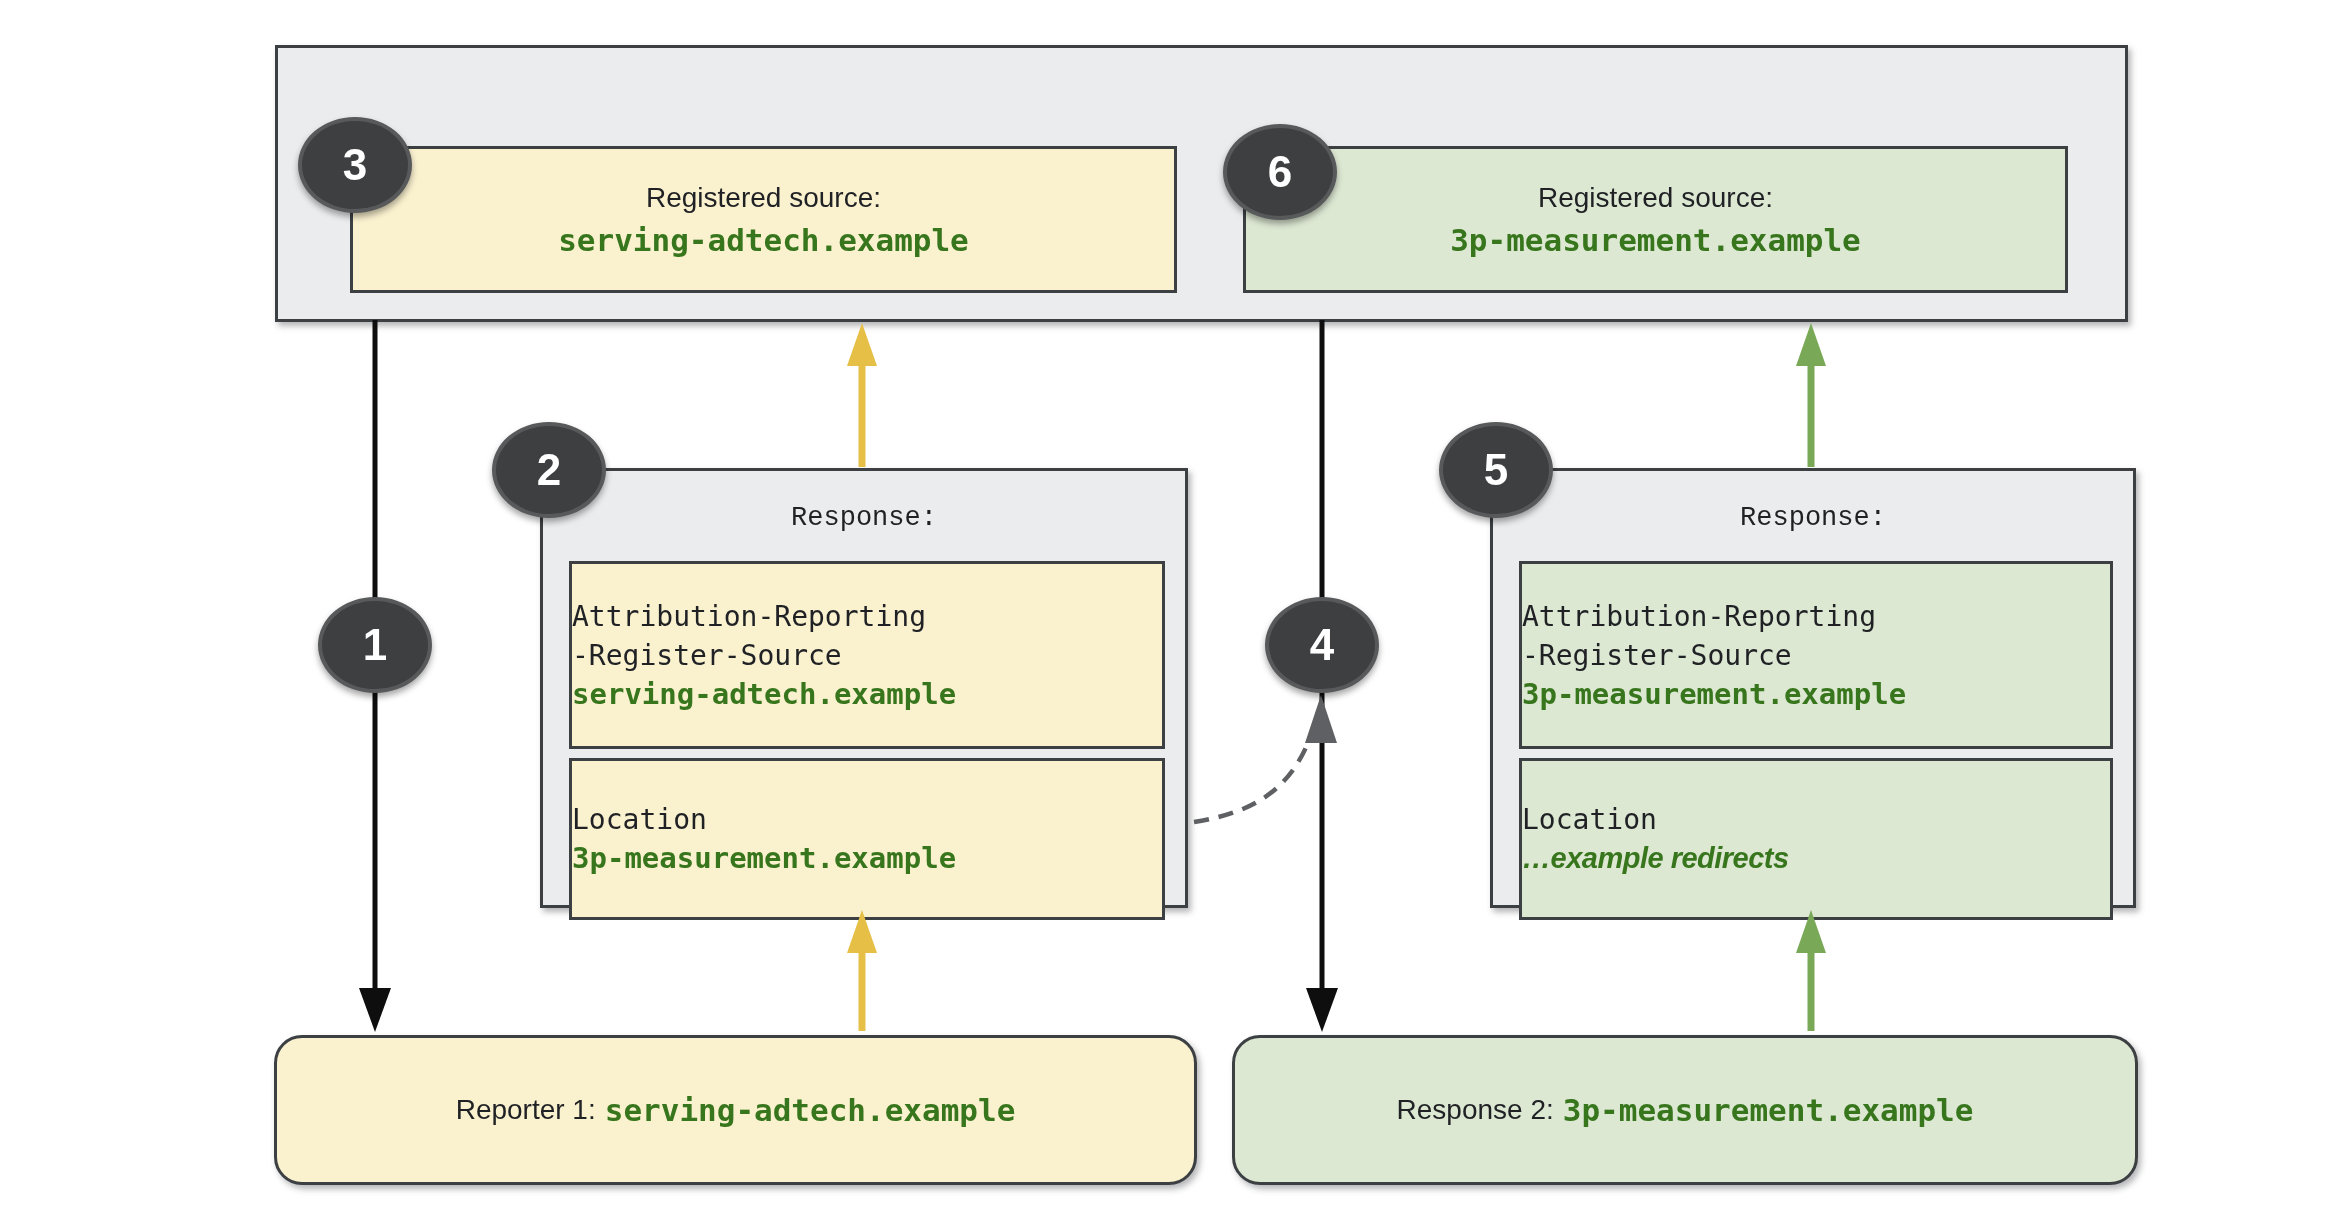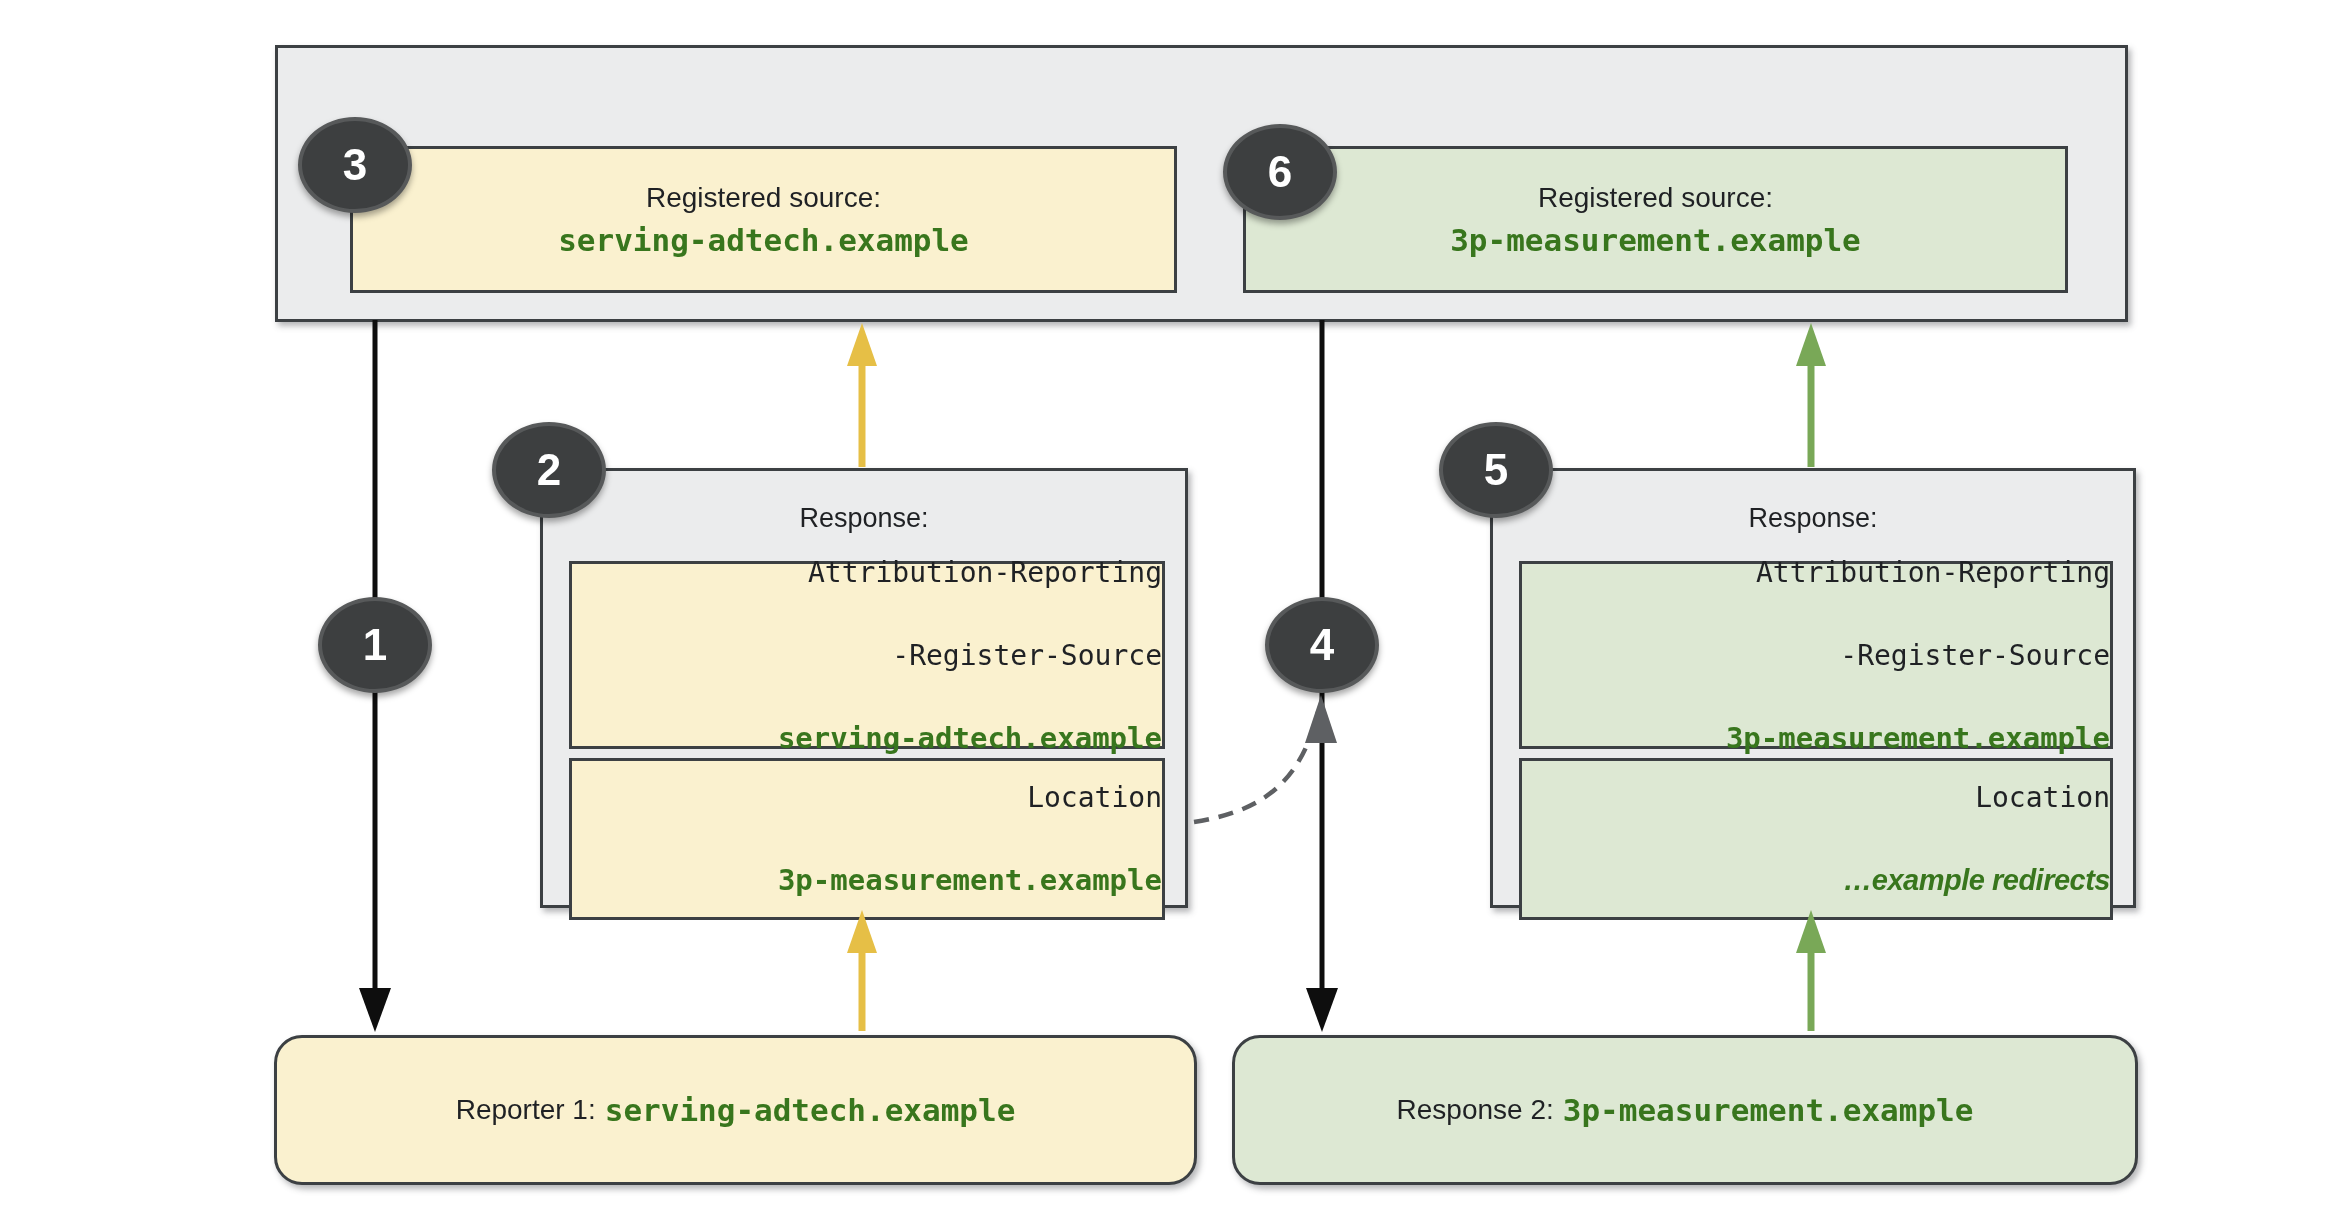--- a/index.html
+++ b/index.html
@@ -39,23 +39,23 @@
   #regsrc-1{left:72px;top:98px;width:827px;height:147px;}
   #regsrc-2{left:965px;top:98px;width:825px;height:147px;}
   .regsrc .label{font-size:28px;}
   .regsrc .domain{font-family:"DejaVu Sans Mono",monospace;font-weight:700;
                   font-size:31px;color:var(--green-text);}
 
   
   .response{}
   #response-1{left:540px;top:468px;width:648px;height:440px;}
   #response-2{left:1490px;top:468px;width:646px;height:440px;}
-  .resp-title{position:absolute;top:32px;left:0;width:100%;text-align:center;font-size:27px;}
-  .hdr{position:absolute;display:flex;flex-direction:column;align-items:flex-end;
-       justify-content:center;box-sizing:border-box;border:3px solid var(--border);gap:44px;}
+  .resp-title{position:absolute;top:32px;left:0;width:100%;text-align:center;font-size:27px;font-family:Liberation Mono, monospace;}
+  .hdr{position:absolute;display:flex;flex-direction:column;align-items:flex-start;
+       justify-content:center;box-sizing:border-box;border:3px solid var(--border);}
   .hdr-a{left:26px;top:90px;height:188px;}
   .hdr-b{left:26px;top:287px;height:162px;}
   #response-1 .hdr{width:596px;}
   #response-2 .hdr{width:594px;}
   .mono-line{font-family:"DejaVu Sans Mono",monospace;font-size:28px;line-height:39px;
              color:var(--ink);white-space:pre;}
   .mono-value{font-family:"DejaVu Sans Mono",monospace;font-weight:700;font-size:29px;
               line-height:39px;color:var(--green-text);white-space:pre;}
   .italic-value{font-family:"Liberation Sans",sans-serif;font-style:italic;font-weight:700;
               font-size:29px;line-height:39px;color:var(--green-text);letter-spacing:-0.5px;}

